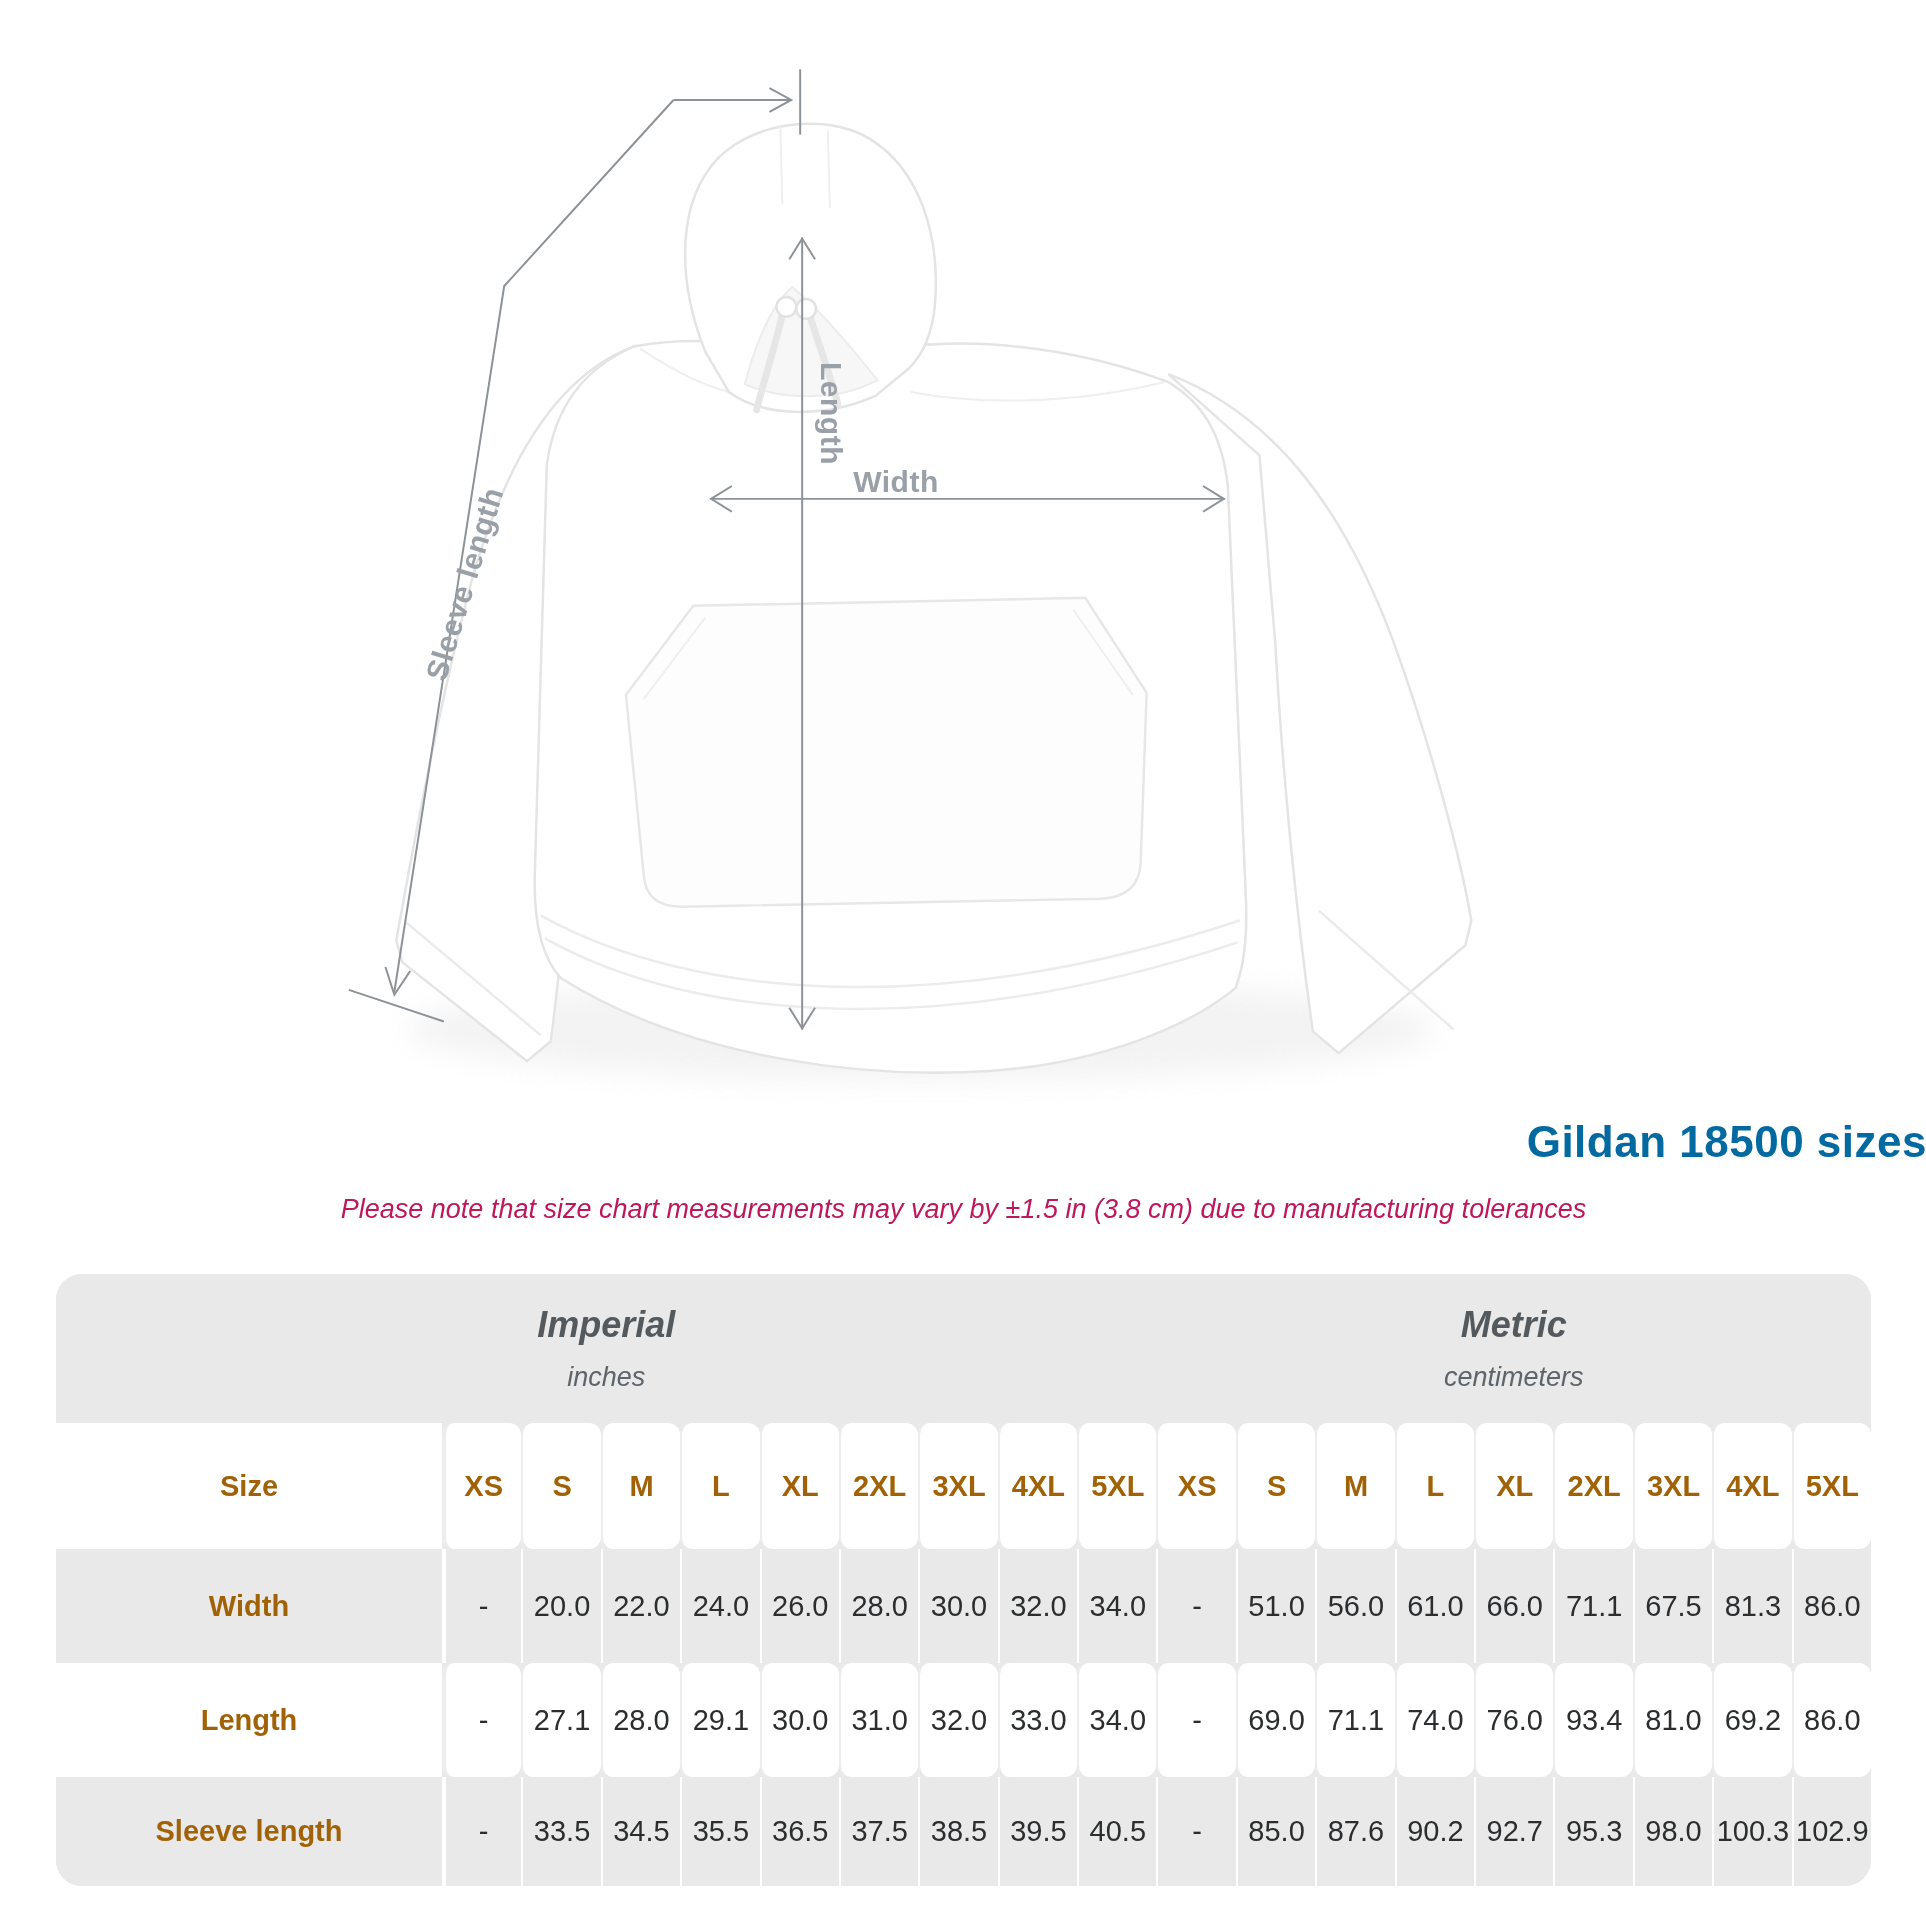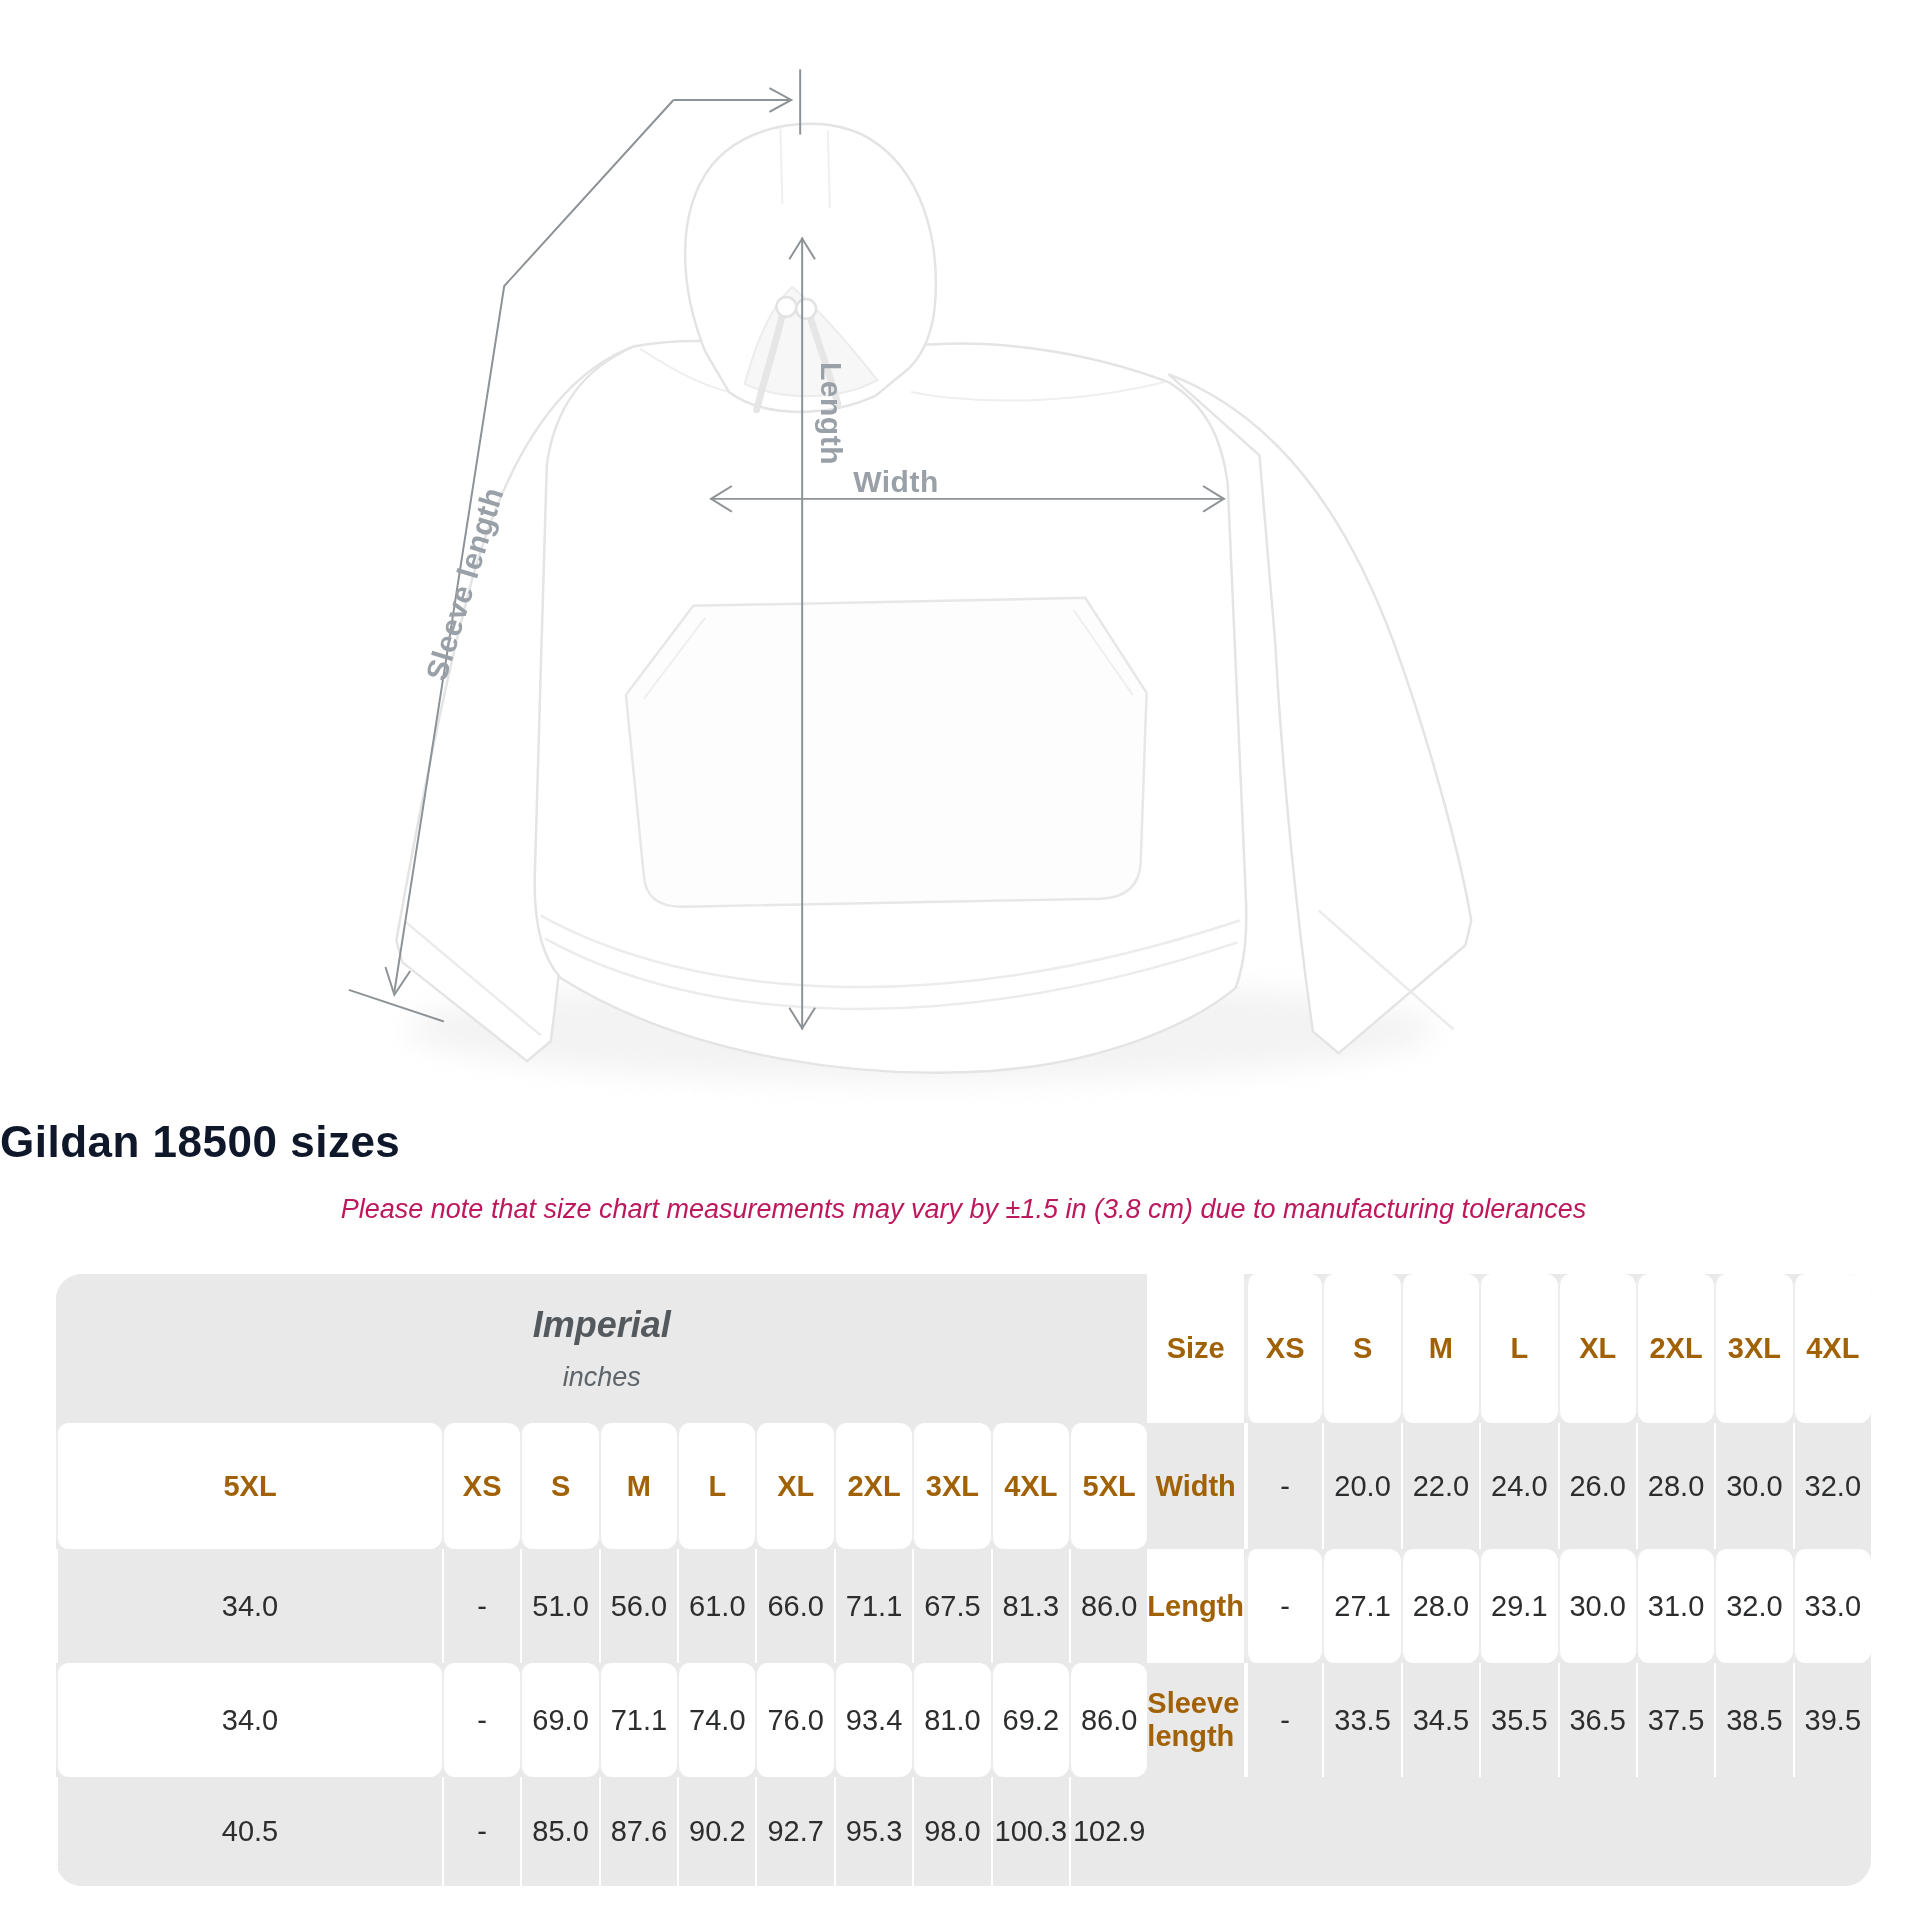--- a/index.html
+++ b/index.html
@@ -3,22 +3,22 @@
 <meta charset="utf-8">
 <style>
   html,body{margin:0;padding:0;background:#fff;}
   .page{position:relative;width:1927px;height:1927px;background:#ffffff;overflow:hidden;
         font-family:"Liberation Sans","DejaVu Sans",sans-serif;}
   .hoodie-svg{position:absolute;left:0;top:0;}
   .dim-label{position:absolute;font-weight:bold;font-size:30px;color:#99a0a7;letter-spacing:0.5px;white-space:nowrap;}
   .dim-label.length{left:814px;top:362px;writing-mode:vertical-rl;}
   .dim-label.width{left:896px;top:482px;transform:translate(-50%,-50%);}
   .dim-label.sleeve{left:465px;top:584px;transform:translate(-50%,-50%) rotate(-73deg);}
-  .page-title{position:absolute;left:0;top:1117px;width:100%;text-align:left;
-              font-size:44px;font-weight:bold;color:#0f172a;letter-spacing:0.5px;}
+  .page-title{position:absolute;left:0;top:1117px;width:100%;text-align:right;
+              font-size:44px;font-weight:bold;color:#0369a1;letter-spacing:0.5px;}
   .page-subtitle{position:absolute;left:0;top:1194px;width:100%;text-align:center;
                  font-size:27px;font-style:italic;color:#be185d;}
   .size-table{position:absolute;left:56px;top:1274px;width:1815px;height:612px;
               background:#e9e9e9;border-radius:26px;overflow:hidden;
               display:grid;grid-template-columns:386px repeat(18,1fr);
               grid-template-rows:149px 126px 114px 114px auto;}
   .c{display:flex;align-items:center;justify-content:center;}
   .w{background:#ffffff;}
   .g{background:#e9e9e9;}
   .w.sep{border-left:2px solid #ededed;border-radius:12px;}
@@ -114,20 +114,24 @@
   <div class="dim-label width">Width</div>
   <div class="dim-label sleeve">Sleeve length</div>
 
   <div class="page-title">Gildan 18500 sizes</div>
   <div class="page-subtitle">Please note that size chart measurements may vary by ±1.5 in (3.8 cm) due to manufacturing tolerances</div>
 
   <div class="size-table">
       <div class="c g grp" style="grid-column: 1 / span 10;">
         <div class="gname">Imperial</div>
         <div class="gunit">inches</div>
+      </div>
+      <div class="c g grp" style="grid-column: 11 / span 9;">
+        <div class="gname">Metric</div>
+        <div class="gunit">centimeters</div>
       </div>
       <div class="c w hdr">Size</div>
       <div class="c w hdr sep first">XS</div>
       <div class="c w hdr sep">S</div>
       <div class="c w hdr sep">M</div>
       <div class="c w hdr sep">L</div>
       <div class="c w hdr sep">XL</div>
       <div class="c w hdr sep">2XL</div>
       <div class="c w hdr sep">3XL</div>
       <div class="c w hdr sep">4XL</div>

